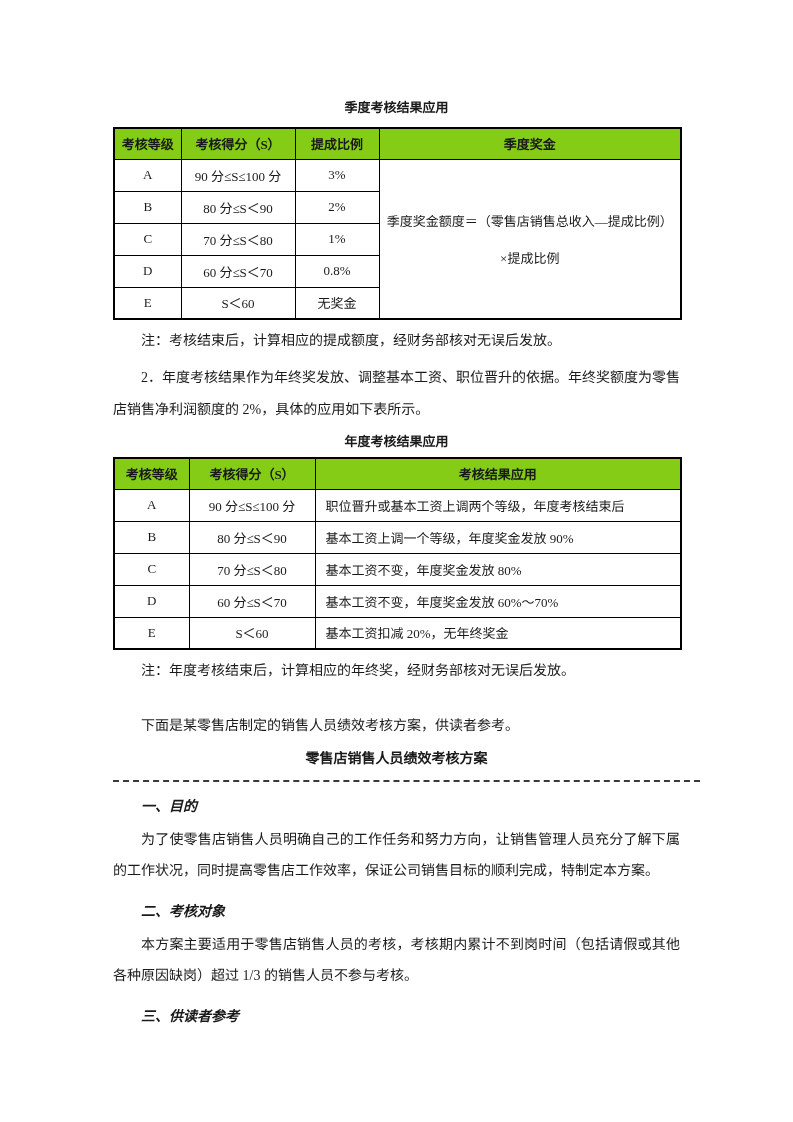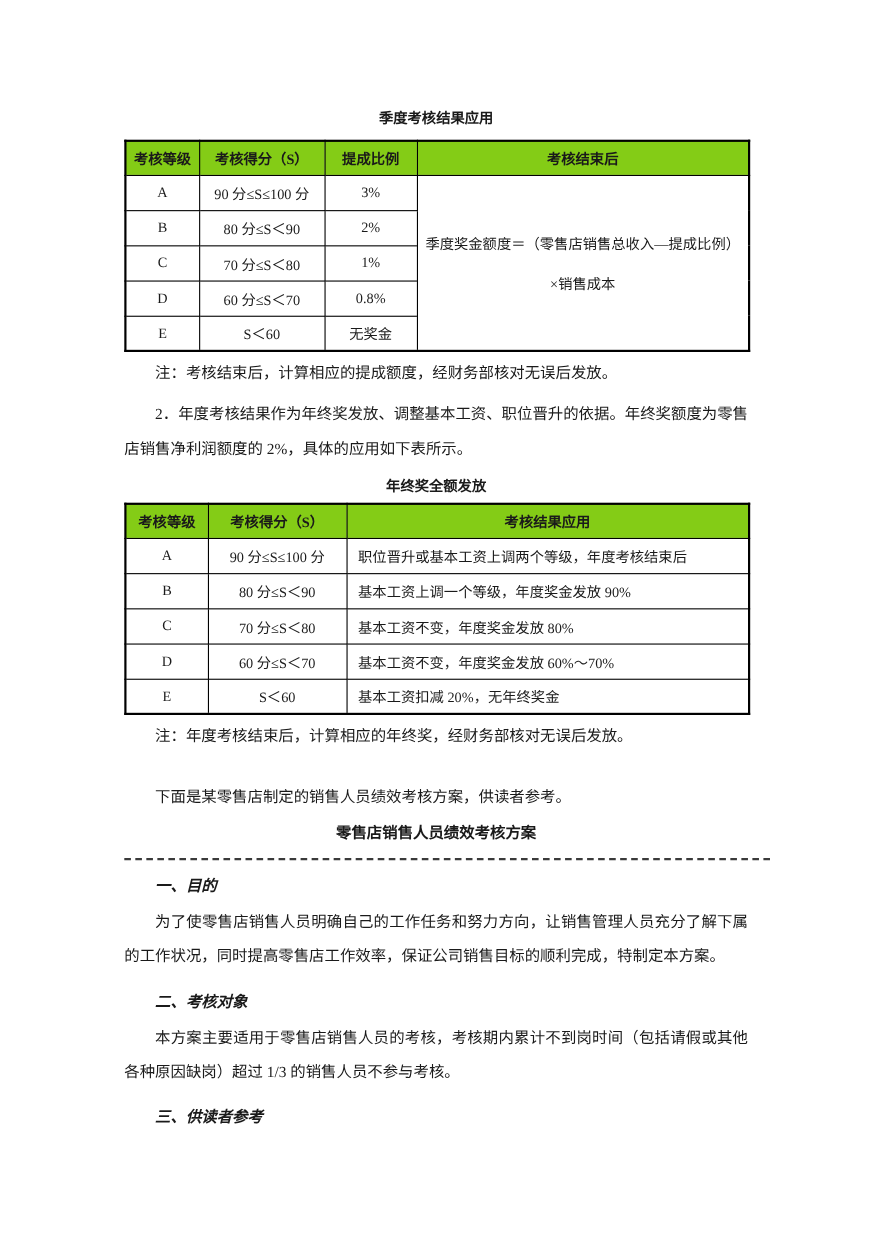--- a/index.html
+++ b/index.html
@@ -115,31 +115,31 @@
         <col style="width:67px">
           <col style="width:114px">
           <col style="width:84px">
           <col style="width:302px">
       </colgroup>
       <thead>
         <tr>
           <th>考核等级</th>
           <th>考核得分（S）</th>
           <th>提成比例</th>
-          <th>考核结束后</th>
+          <th>季度奖金</th>
         </tr>
       </thead>
       <tbody>
         <tr>
           <td>A</td>
           <td>90 分≤S≤100 分</td>
           <td>3%</td>
           <td class="formula-cell" rowspan="5">
             <span class="formula-line1">季度奖金额度＝（零售店销售总收入—提成比例）</span>
-            <span class="formula-line2">×销售成本</span>
+            <span class="formula-line2">×提成比例</span>
           </td>
         </tr>
         <tr>
           <td>B</td>
           <td>80 分≤S＜90</td>
           <td>2%</td>
         </tr>
         <tr>
           <td>C</td>
           <td>70 分≤S＜80</td>
@@ -155,21 +155,21 @@
           <td>S＜60</td>
           <td>无奖金</td>
         </tr>
       </tbody>
     </table>
 
     <div class="note">注：考核结束后，计算相应的提成额度，经财务部核对无误后发放。</div>
 
     <div class="body-para para-annual-intro">2．年度考核结果作为年终奖发放、调整基本工资、职位晋升的依据。年终奖额度为零售店销售净利润额度的 2%，具体的应用如下表所示。</div>
 
-    <div class="table-caption caption-annual">年终奖全额发放</div>
+    <div class="table-caption caption-annual">年度考核结果应用</div>
 
     <table class="doc-table">
       <colgroup>
         <col style="width:75px">
           <col style="width:126px">
           <col style="width:366px">
       </colgroup>
       <thead>
         <tr>
           <th>考核等级</th>

